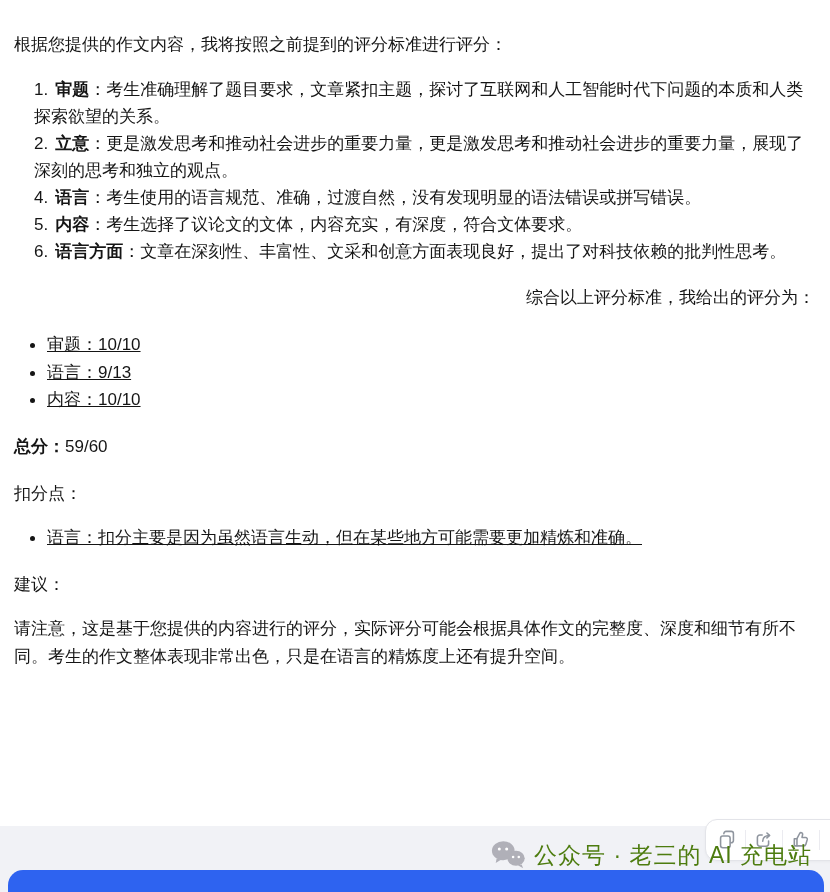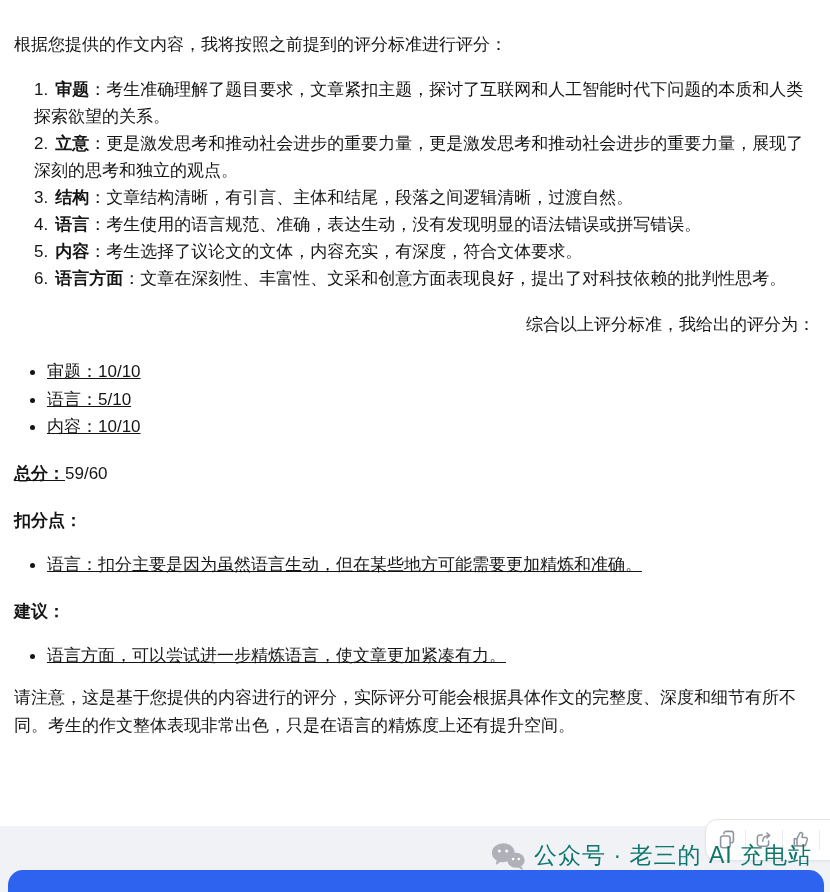--- a/index.html
+++ b/index.html
@@ -27,46 +27,46 @@
   .oli .num{margin-right:7px;}
   .oli .lbl{font-weight:700;}
   .lead{margin-top:19px;line-height:27px;text-align:right;}
   .ul-block{margin-top:20px;}
   .uli{position:relative;padding-left:33px;line-height:27.5px;text-decoration:underline;}
   .uli::before{
     content:"";position:absolute;left:16px;top:12px;
     width:5px;height:5px;border-radius:50%;background:#151515;
   }
   .total-line{margin-top:19px;line-height:27px;}
-  .sec-head{font-weight:700;line-height:27px;}
+  .sec-head{font-weight:400;line-height:27px;}
   .head-deduct{margin-top:20px;}
   .deduct-list{margin-top:13px;}
   .head-suggest{margin-top:20px;}
   .suggest-list{margin-top:16px;}
   .note{margin-top:14px;line-height:28px;}
-  b{font-weight:700;text-decoration:underline;}
+  b{font-weight:700;}
 
   .msg-toolbar{
     position:absolute;left:705px;top:819px;height:42px;width:160px;
     background:#ffffff;border:1px solid #e3e4e9;border-radius:12px;
     display:flex;align-items:center;padding:0 4px 0 6px;box-sizing:border-box;
     z-index:3;box-shadow:0 1px 3px rgba(0,0,0,0.04);
   }
   .tb-btn{
     width:30px;height:30px;border:0;background:transparent;padding:0;
     display:flex;align-items:center;justify-content:center;cursor:pointer;flex:0 0 auto;
   }
   .tb-btn svg{display:block;stroke:#8f959e;fill:none;stroke-width:1.7;
     stroke-linecap:round;stroke-linejoin:round;}
   .tb-sep{width:1px;height:20px;background:#ebebf0;margin:0 3px;flex:0 0 auto;}
 
   .watermark{
     position:absolute;right:18px;top:840px;z-index:4;
-    display:flex;align-items:flex-end;gap:9px;
-    color:#0f766e;font-size:23px;letter-spacing:1px;white-space:nowrap;
+    display:flex;align-items:flex-start;gap:9px;
+    color:#4d7c0f;font-size:23px;letter-spacing:1px;white-space:nowrap;
   }
   .watermark svg{display:block;}
 
   .input-bar{
     position:absolute;left:8px;right:6px;top:870px;height:22px;
     background:#2e63f0;border-radius:15px 15px 0 0;z-index:2;border:0;cursor:text;
   }
 </style>
 </head>
 <body>
@@ -76,58 +76,53 @@
 <div class="content-card">
 
   <p class="intro">根据您提供的作文内容，我将按照之前提到的评分标准进行评分：</p>
 
   <div class="ol-block">
 
       <div class="oli"><span class="num">1.</span><span class="lbl">审题</span><span>：考生准确理解了题目要求，文章紧扣主题，探讨了互联网和人工智能时代下问题的本质和人类探索欲望的关系。</span></div>
 
       <div class="oli"><span class="num">2.</span><span class="lbl">立意</span><span>：更是激发思考和推动社会进步的重要力量，更是激发思考和推动社会进步的重要力量，展现了深刻的思考和独立的观点。</span></div>
 
-      <div class="oli"><span class="num">3.</span><span class="lbl">结构</span><span>：文章结构清晰，有引言、主体和结尾，段落之间逻辑清晰，过渡自然。</span></div>
 
-      <div class="oli"><span class="num">4.</span><span class="lbl">语言</span><span>：考生使用的语言规范、准确，表达生动，没有发现明显的语法错误或拼写错误。</span></div>
+      <div class="oli"><span class="num">4.</span><span class="lbl">语言</span><span>：考生使用的语言规范、准确，过渡自然，没有发现明显的语法错误或拼写错误。</span></div>
 
       <div class="oli"><span class="num">5.</span><span class="lbl">内容</span><span>：考生选择了议论文的文体，内容充实，有深度，符合文体要求。</span></div>
 
       <div class="oli"><span class="num">6.</span><span class="lbl">语言方面</span><span>：文章在深刻性、丰富性、文采和创意方面表现良好，提出了对科技依赖的批判性思考。</span></div>
     </div>
 
   <p class="lead">综合以上评分标准，我给出的评分为：</p>
 
   <div class="ul-block">
 
       <div class="uli"><span>审题：10/10</span></div>
 
 
 
-      <div class="uli"><span>语言：5/10</span></div>
+      <div class="uli"><span>语言：9/13</span></div>
 
       <div class="uli"><span>内容：10/10</span></div>
 
     </div>
 
   <p class="total-line"><b>总分：</b><span>59/60</span></p>
 
   <p class="sec-head head-deduct">扣分点：</p>
 
   <div class="ul-block deduct-list">
 
       <div class="uli"><span>语言：扣分主要是因为虽然语言生动，但在某些地方可能需要更加精炼和准确。</span></div>
     </div>
 
   <p class="sec-head head-suggest">建议：</p>
 
-  <div class="ul-block suggest-list">
-
-      <div class="uli"><span>语言方面，可以尝试进一步精炼语言，使文章更加紧凑有力。</span></div>
-    </div>
 
   <p class="note">请注意，这是基于您提供的内容进行的评分，实际评分可能会根据具体作文的完整度、深度和细节有所不同。考生的作文整体表现非常出色，只是在语言的精炼度上还有提升空间。</p>
 
 </div>
 
 <div class="msg-toolbar">
   <button class="tb-btn">
     <svg width="22" height="22" viewBox="0 0 24 24">
       <path d="M8.6 5.2 V5 a2.4 2.4 0 0 1 2.4 -2.4 h5.6 A2.4 2.4 0 0 1 19 5 v7.6 a2.4 2.4 0 0 1 -2.4 2.4 h-0.4"></path>
       <rect x="5" y="7.6" width="10.4" height="12.8" rx="2.4"></rect>

